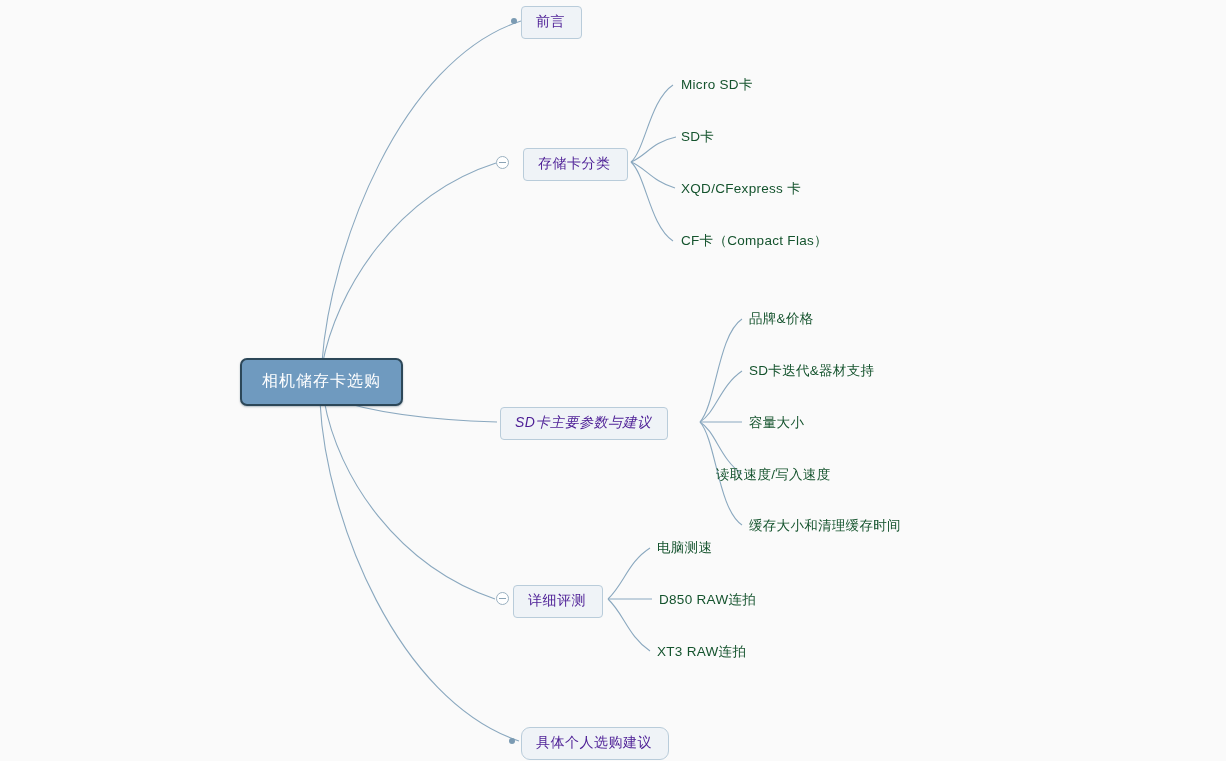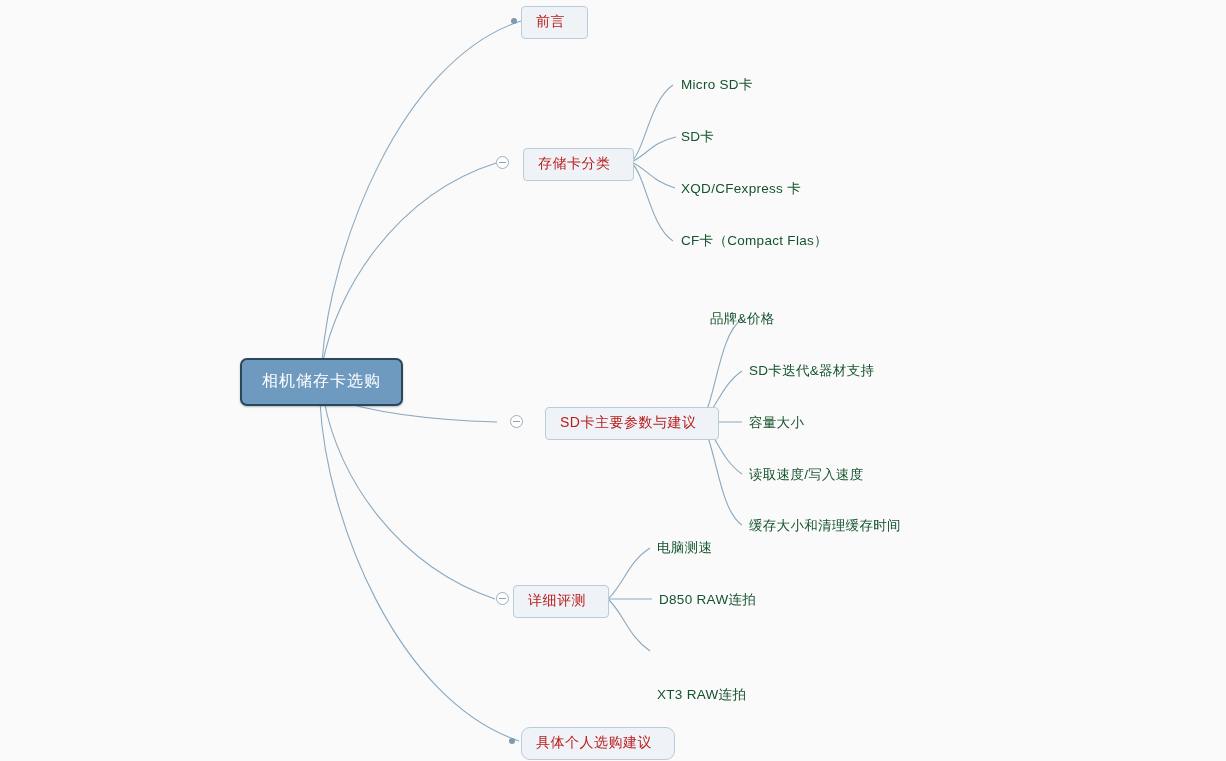--- a/index.html
+++ b/index.html
@@ -45,24 +45,24 @@
     letter-spacing: 1px;
     padding: 11px 20px 12px 20px;
     text-align: center;
     box-shadow: 0 1px 2px rgba(40,70,90,0.35);
   }
   
   .node-branch {
     background: #eff3f7;
     border: 1px solid #b9ccda;
     border-radius: 4px;
-    color: #b91c1c;
+    color: #4c1d95;
     font-size: 14px;
     letter-spacing: 0.5px;
-    padding: 6px 22px 7px 14px;
+    padding: 6px 16px 7px 14px;
     text-align: center;
   }
   
   .node-leaf {
     color: #14532d;
     font-size: 13.5px;
     letter-spacing: 0.3px;
     padding: 0;
     line-height: 18px;
   }
@@ -135,29 +135,29 @@
   <div class="node node-branch" style="left:521px; top:6px;">前言</div>
 
   <div class="toggle" style="left:496px; top:156px;"></div>
   <div class="node node-branch" style="left:523px; top:148px;">存储卡分类</div>
   <div class="node node-leaf" style="left:681px; top:76px;">Micro SD卡</div>
   <div class="node node-leaf" style="left:681px; top:128px;">SD卡</div>
   <div class="node node-leaf" style="left:681px; top:180px;">XQD/CFexpress 卡</div>
   <div class="node node-leaf" style="left:681px; top:232px;">CF卡（Compact Flas）</div>
 
   <div class="toggle" style="left:510px; top:415px;"></div>
-  <div class="node node-branch" style="left:545px; top:407px;">SD卡主要参数与建议</div>
-  <div class="node node-leaf" style="left:710px; top:310px;">品牌&amp;价格</div>
+  <div class="node node-branch" style="left:500px; top:407px;font-style:italic;">SD卡主要参数与建议</div>
+  <div class="node node-leaf" style="left:749px; top:310px;">品牌&amp;价格</div>
   <div class="node node-leaf" style="left:749px; top:362px;">SD卡迭代&amp;器材支持</div>
   <div class="node node-leaf" style="left:749px; top:414px;">容量大小</div>
-  <div class="node node-leaf" style="left:749px; top:466px;">读取速度/写入速度</div>
+  <div class="node node-leaf" style="left:716px; top:466px;">读取速度/写入速度</div>
   <div class="node node-leaf" style="left:749px; top:517px;text-align:right;">缓存大小和清理缓存时间</div>
 
   <div class="toggle" style="left:496px; top:592px;"></div>
   <div class="node node-branch" style="left:513px; top:585px;">详细评测</div>
   <div class="node node-leaf" style="left:657px; top:539px;">电脑测速</div>
   <div class="node node-leaf" style="left:659px; top:591px;">D850 RAW连拍</div>
-  <div class="node node-leaf" style="left:657px; top:643px;margin-top:43px;">XT3 RAW连拍</div>
+  <div class="node node-leaf" style="left:657px; top:643px;">XT3 RAW连拍</div>
 
   <div class="enddot" style="left:509px; top:738px;"></div>
   <div class="node node-branch" style="left:521px; top:727px;border-radius:9px;">具体个人选购建议</div>
 
 </div>
 
 </body></html>

